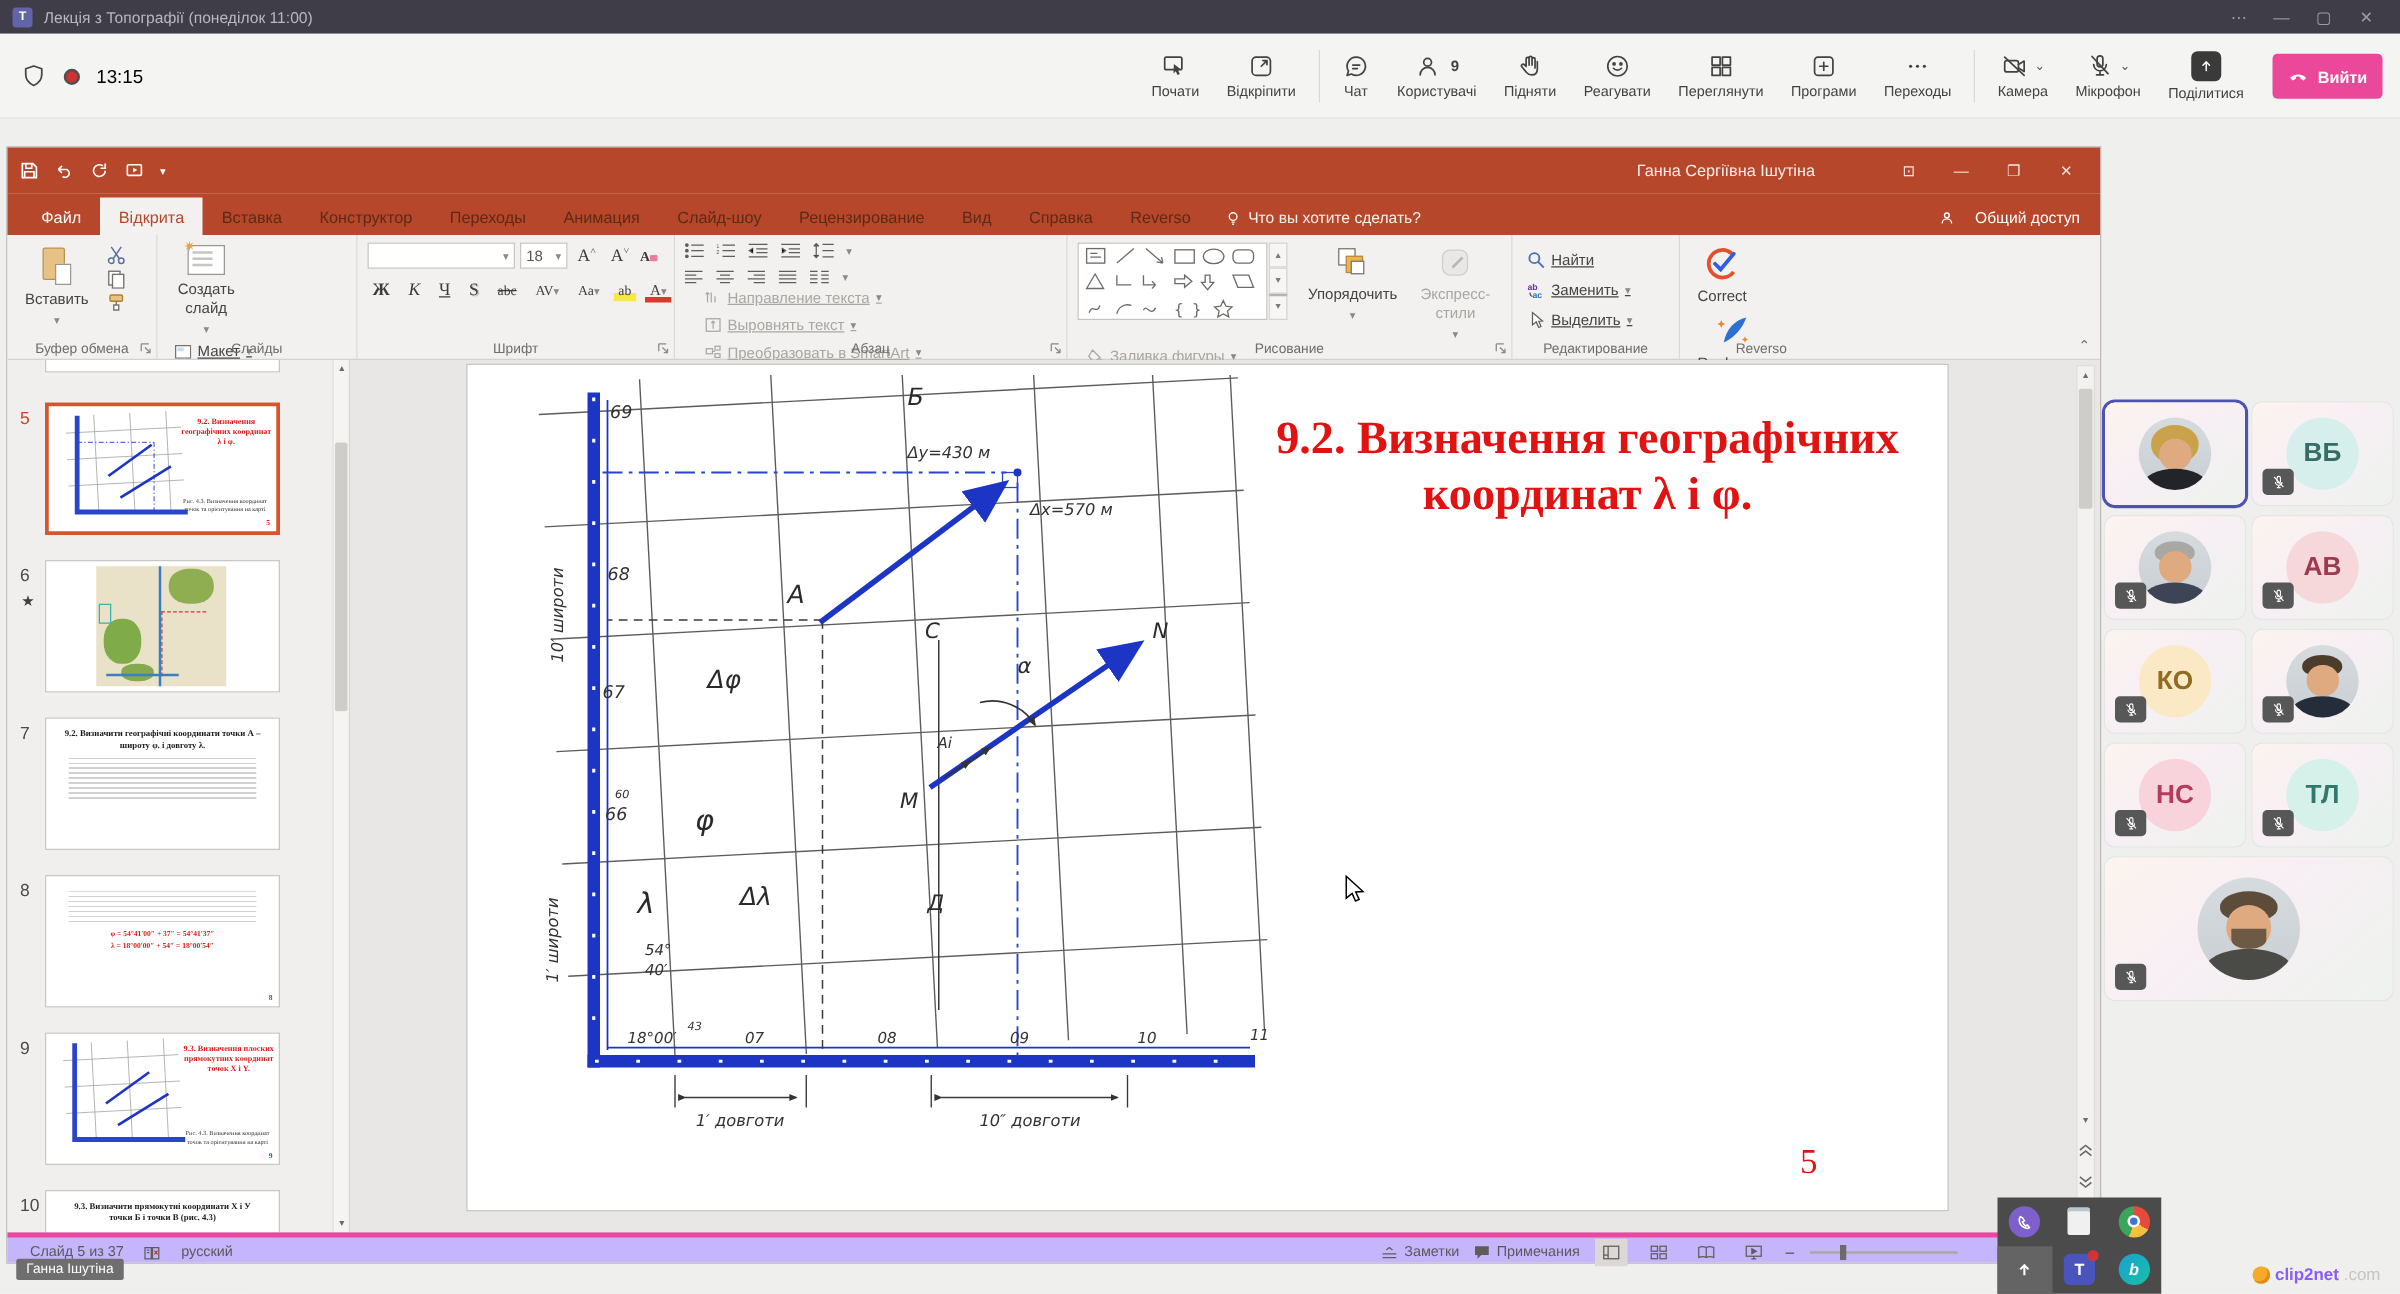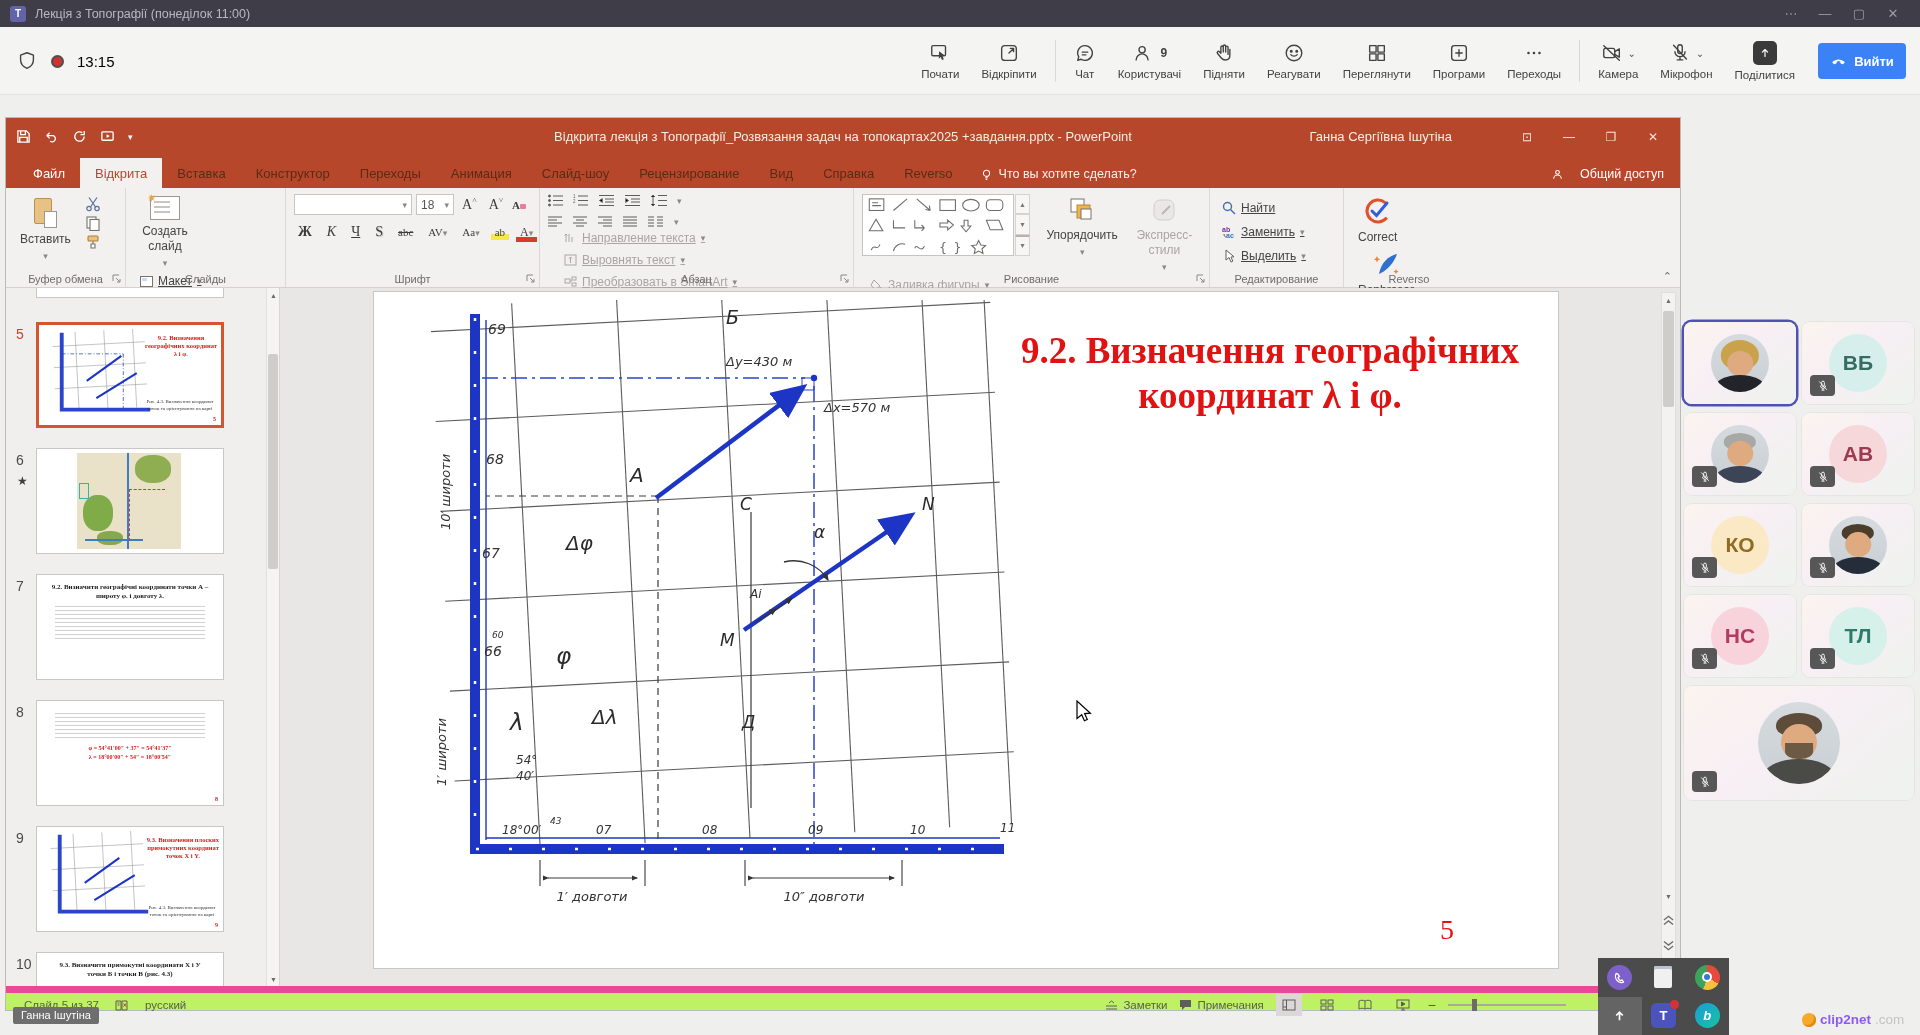--- a/index.html
+++ b/index.html
@@ -19,21 +19,21 @@
   #meet-timer { font-size:15px; color:#000000; }
   #meet-buttons { position:absolute; right:6px; top:0; height:68px; display:flex; align-items:center; }
   .meet-btn { display:flex; flex-direction:column; align-items:center; gap:4px; padding:0 11px; cursor:default; }
   .meet-btn .ml { font-size:11.5px; color:#424242; white-space:nowrap; }
   .mi { width:22px; height:22px; stroke:#424242; fill:none; stroke-width:1.5; stroke-linecap:round; stroke-linejoin:round; }
   .meet-divider { width:1px; height:42px; background:#d9d9d8; margin:0 7px; }
   .icon-row { display:flex; align-items:center; gap:5px; }
   .chev { font-size:10px; color:#555; }
   .badge9 { font-size:12px; font-weight:bold; color:#424242; margin-left:2px; vertical-align:top; }
   .share-sq { width:24px; height:24px; background:#3a3a3a; border-radius:5px; display:flex; align-items:center; justify-content:center; }
-  #leave-btn { background:#3b82f6; color:#fff; border-radius:4px; width:88px; height:36px; display:flex; align-items:center; justify-content:center; gap:7px; font-size:13px; font-weight:bold; margin:0 8px 0 12px; }
+  #leave-btn { background:#ec4899; color:#fff; border-radius:4px; width:88px; height:36px; display:flex; align-items:center; justify-content:center; gap:7px; font-size:13px; font-weight:bold; margin:0 8px 0 12px; }
 
   
   #stage { position:absolute; left:0; top:95px; width:1920px; height:940px; background:#efefee; }
 
   
   #ppt-window { position:absolute; left:6px; top:118px; width:1674px; height:892px; background:#f3f1f0; box-shadow:0 0 0 1px #bcb9b6; }
   #ppt-titlebar { position:relative; height:37px; background:#b7472a; color:#fff; }
   #qat { position:absolute; left:10px; top:0; height:37px; display:flex; align-items:center; gap:13px; }
   .qi { width:15px; height:15px; stroke:#fff; fill:none; stroke-width:1.4; }
   #ppt-title { position:absolute; left:50%; top:0; transform:translateX(-50%); height:37px; display:flex; align-items:center; font-size:13px; color:#f7ebe6; white-space:nowrap; }
@@ -105,21 +105,21 @@
   .dnum { font:italic 14px "DejaVu Sans",sans-serif; fill:#333; }
   .dsm  { font:italic 13px "DejaVu Sans",sans-serif; fill:#333; }
   .dxs  { font:italic 12px "DejaVu Sans",sans-serif; fill:#333; }
   .dtin { font:italic 9px "DejaVu Sans",sans-serif; fill:#333; }
 
   #escroll { position:absolute; right:4px; top:4px; width:15px; height:690px; background:#f3f2f1; border:1px solid #e0dedc; }
   #ethumb { position:absolute; left:1px; right:1px; top:18px; height:96px; background:#cfcdca; border-radius:2px; }
   .echev { position:absolute; left:0; width:13px; height:22px; display:flex; align-items:center; justify-content:center; }
 
   
-  #ppt-statusbar { position:absolute; left:0; bottom:0; width:1674px; height:24px; background:#bef264; border-top:7px solid #ec4899; font-size:11.5px; color:#5a5a5a; }
+  #ppt-statusbar { position:absolute; left:0; bottom:0; width:1674px; height:24px; background:#c4b5fd; border-top:4px solid #ec4899; font-size:11.5px; color:#5a5a5a; }
   #sb-left { position:absolute; left:18px; top:0; height:24px; display:flex; align-items:center; gap:16px; }
   #sb-right { position:absolute; right:114px; top:0; height:24px; display:flex; align-items:center; gap:12px; }
   .sb-item { display:flex; align-items:center; gap:5px; }
   .vbtn { width:26px; height:22px; display:flex; align-items:center; justify-content:center; }
   .vbtn.on { background:#dbd8d5; }
   #zoom-track { width:118px; height:2px; background:#aaa8a5; position:relative; }
   #zoom-handle { position:absolute; left:24px; top:-5px; width:5px; height:12px; background:#6d6b68; }
 
   
   .tile { position:absolute; width:112px; height:82px; border-radius:8px; background:linear-gradient(140deg,#fbf4ee 0%,#f7eff4 45%,#eef3ee 100%); box-shadow:0 0 0 1px rgba(0,0,0,.04); display:flex; align-items:center; justify-content:center; }
@@ -307,21 +307,20 @@
         </svg>
       <svg class="qi" viewBox="0 0 16 16">
           <path d="M13,8 a5,5 0 1 1 -2,-4 M13,2 v4 h-4"></path>
         </svg>
       <svg class="qi" viewBox="0 0 16 16">
           <rect x="2" y="3" width="12" height="9" rx="1"></rect>
           <path d="M7,5.5 l3.5,2 L7,9.5 z" fill="#fff" stroke="none"></path>
         </svg>
       <span style="font-size:9px">▾</span>
     </div>
-    <span id="ppt-title">Відкрита лекція з Топографії_Розвязання задач на топокартах2025 +завдання.pptx  -  PowerPoint</span>
     <span id="ppt-user">Ганна Сергіївна Ішутіна</span>
     <div id="ppt-controls">
       <span class="pc">⊡</span>
       <span class="pc">—</span>
       <span class="pc">❐</span>
       <span class="pc">✕</span>
     </div>
   </div>
 
   <div id="ppt-tabs">

